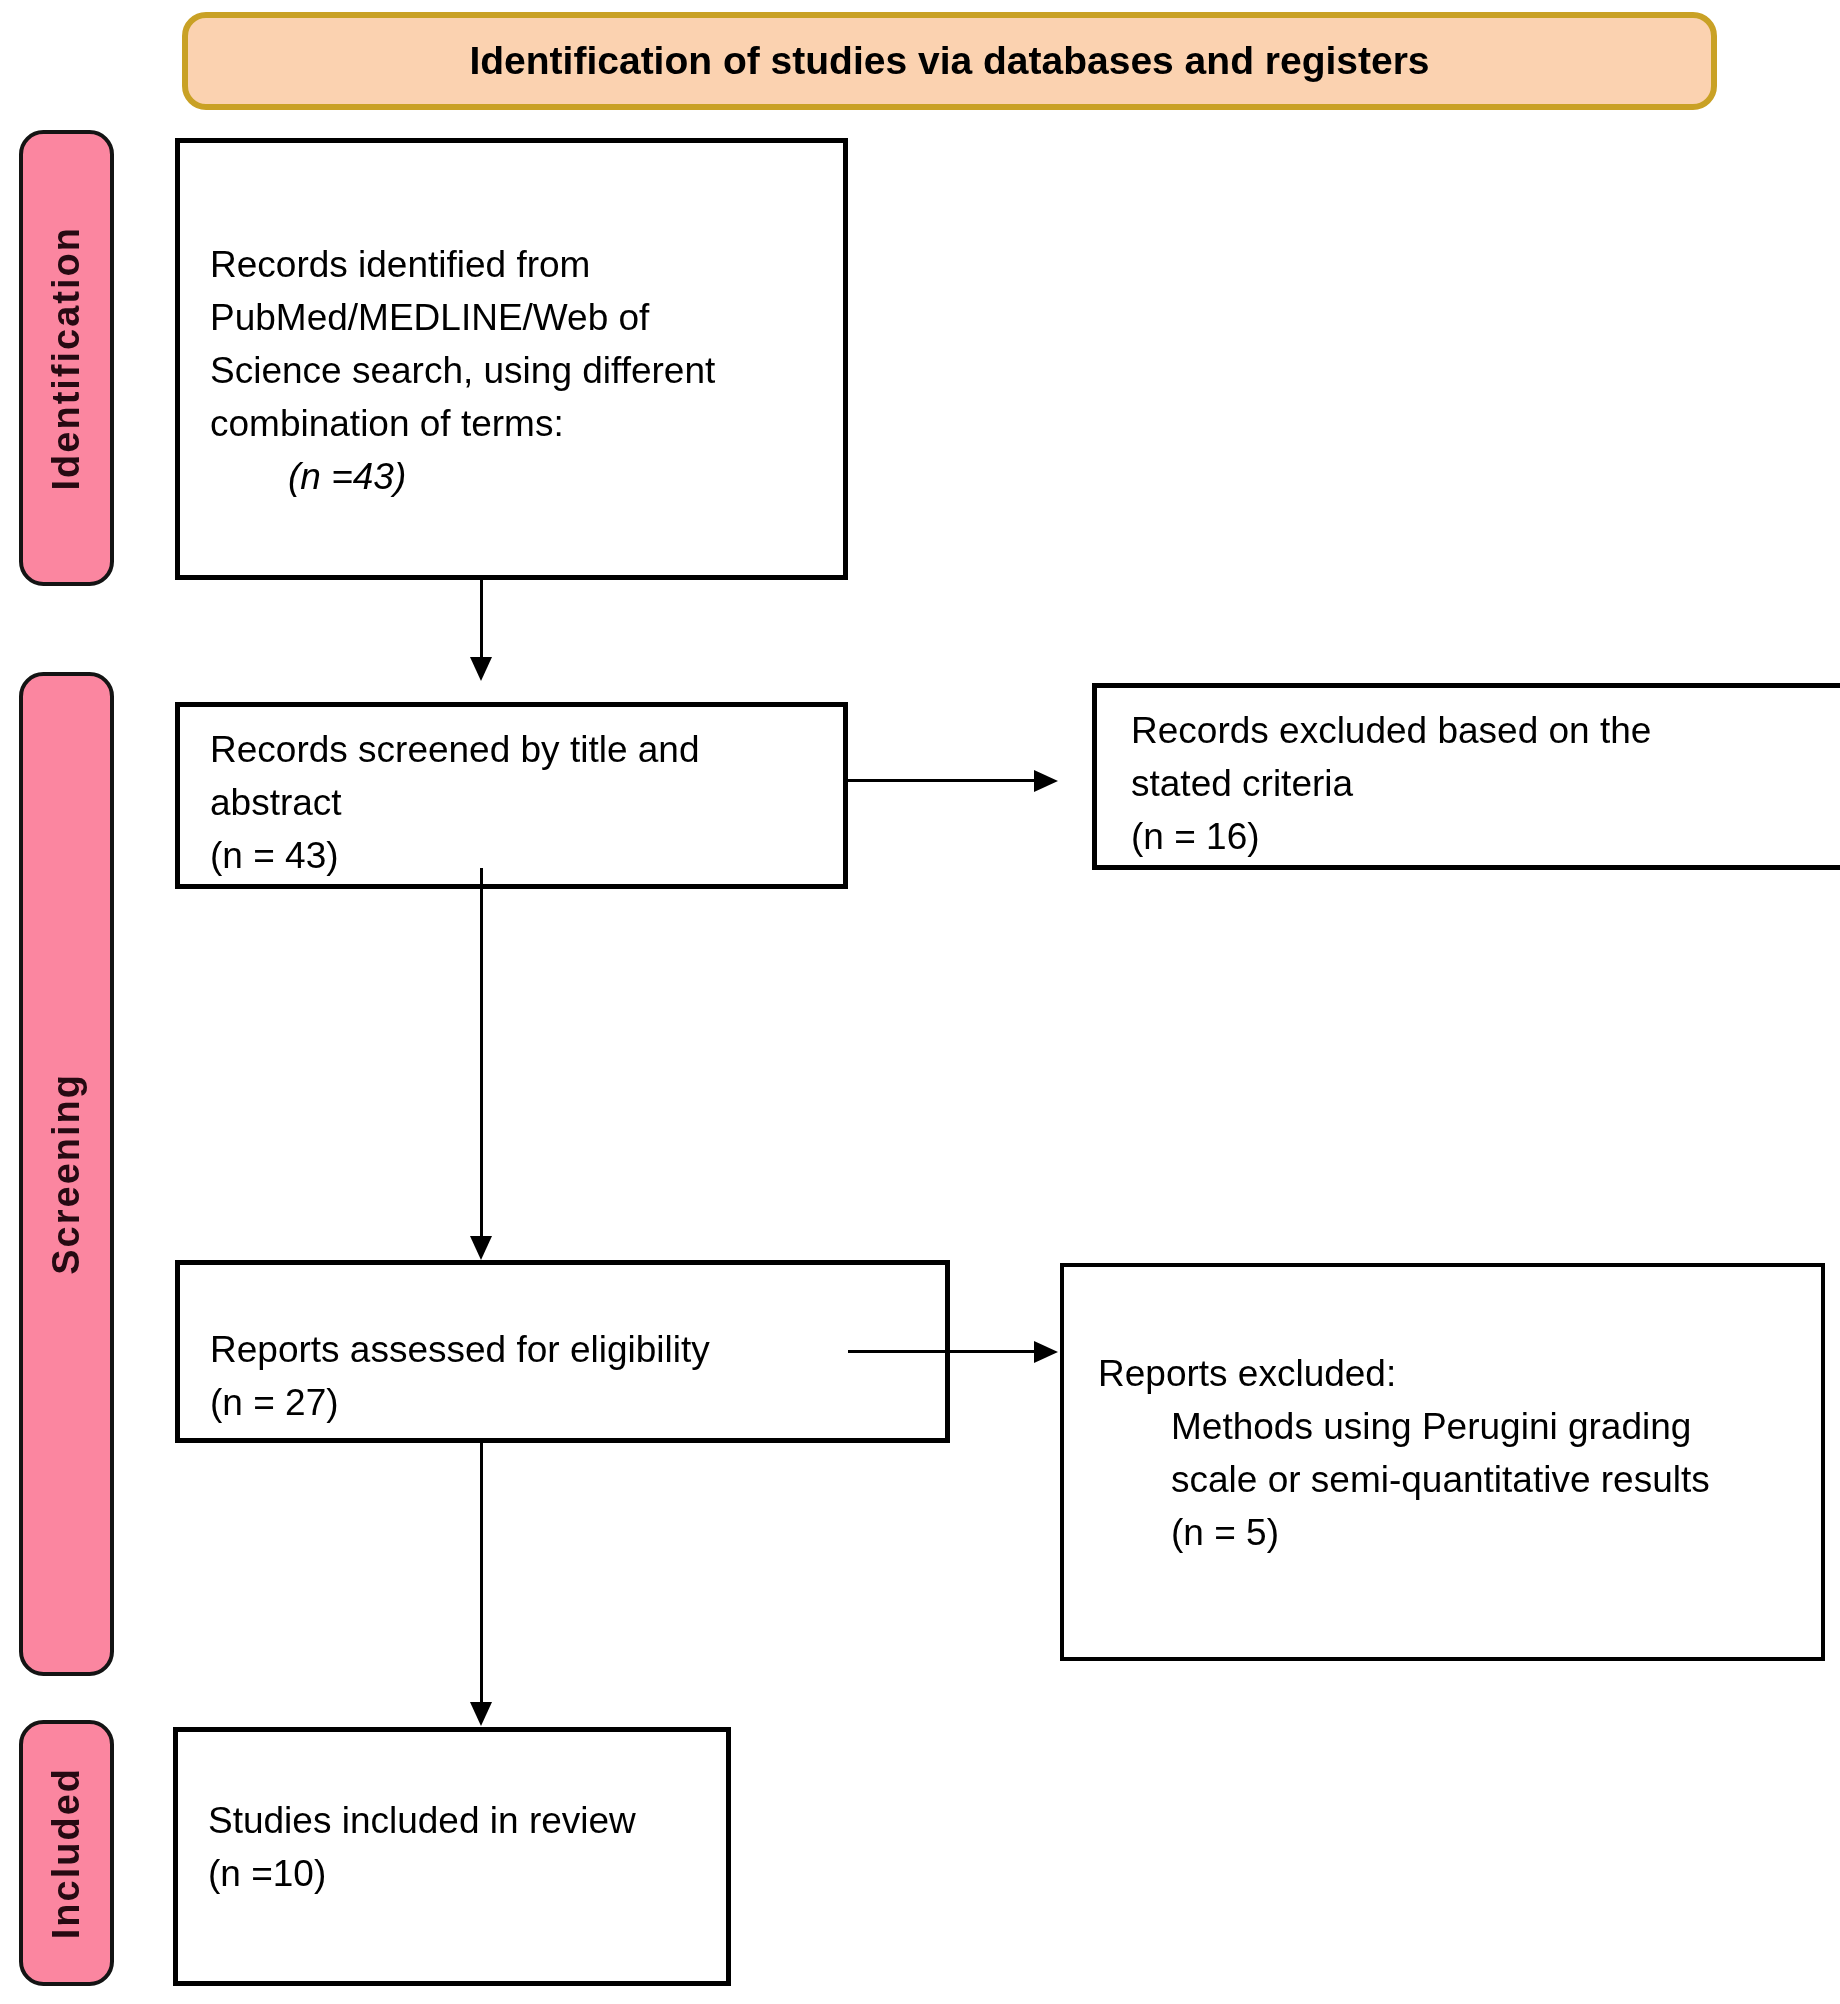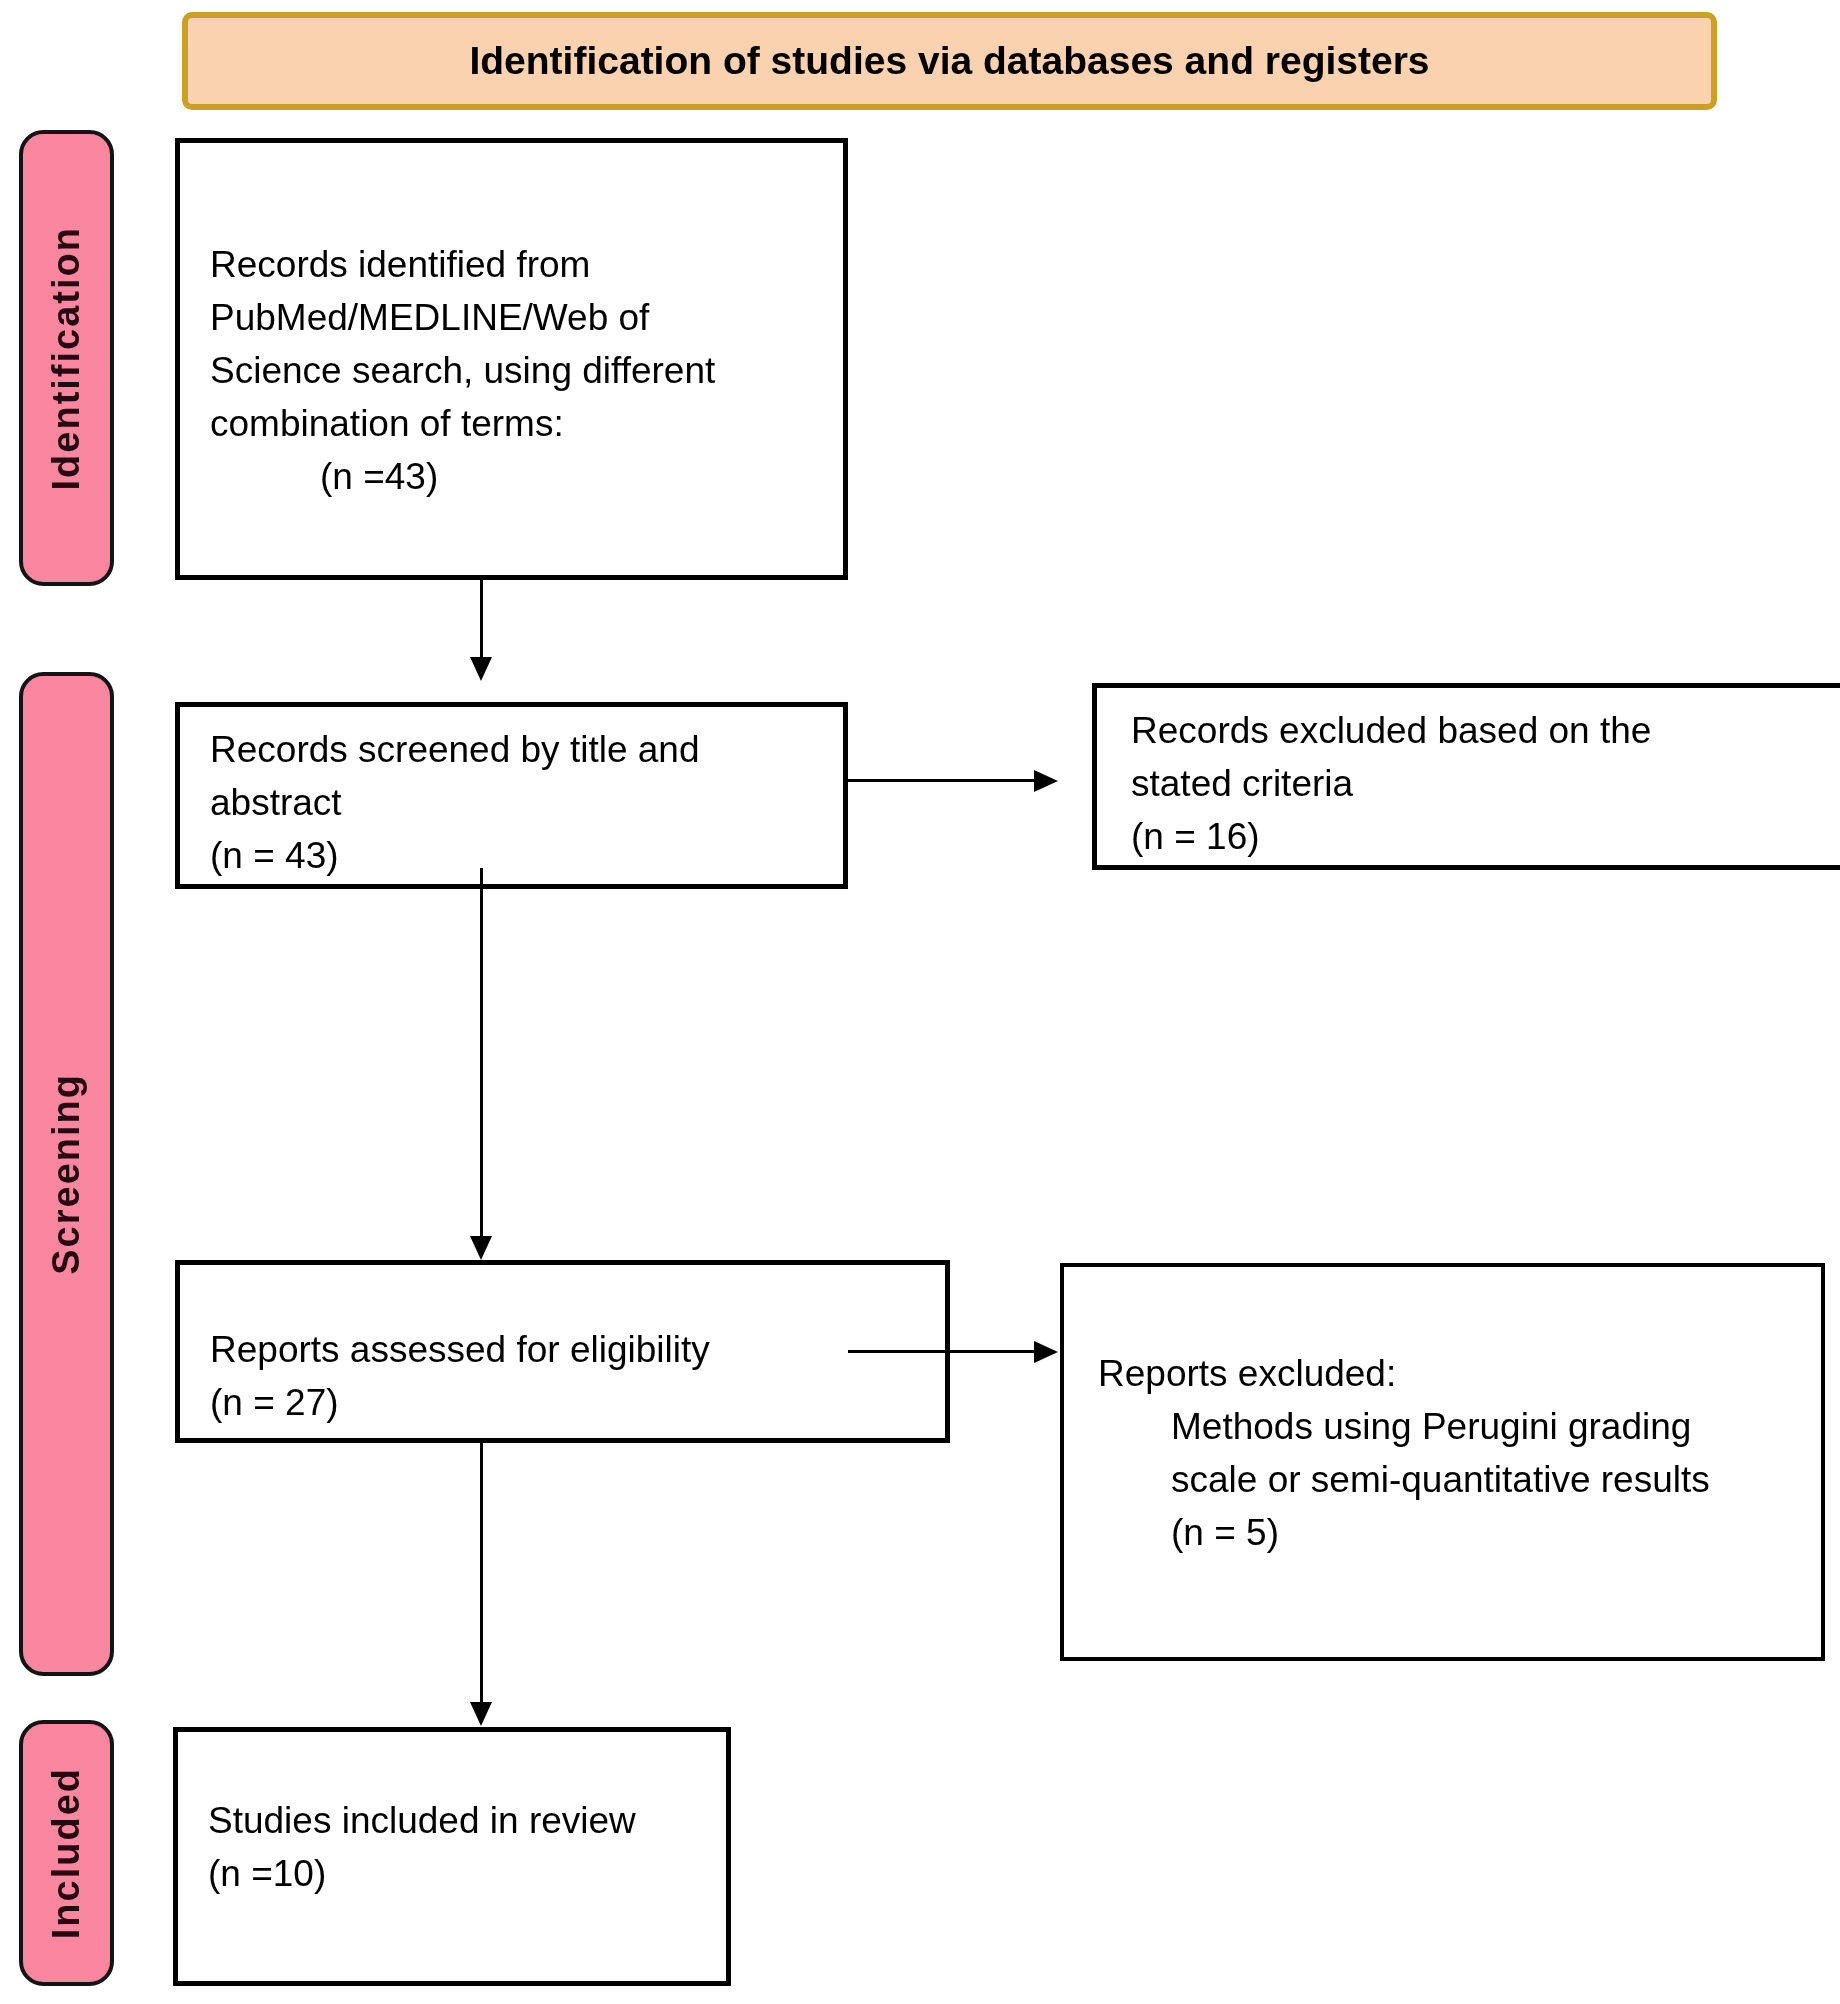--- a/index.html
+++ b/index.html
@@ -12,21 +12,21 @@
     color: #000000;
   }
 
   
   .banner {
     position: absolute;
     left: 182px; top: 12.2px;
     width: 1535px; height: 98px;
     background: #FBD2B0;
     border: 6.1px solid #C9A125;
-    border-radius: 10px;
+    border-radius: 24px;
     box-sizing: border-box;
     display: flex; align-items: center; justify-content: center;
     font-size: 39px; font-weight: bold;
     color: #000000;
   }
 
   
   .side-label {
     position: absolute;
     left: 19px; width: 95px;
@@ -57,21 +57,21 @@
     font-size: 37px;
     line-height: 53px;
   }
   .box .line { white-space: nowrap; }
   #box-identified { left: 175px; top: 138px; width: 673px; height: 442px; padding: 95px 13.6px 0 30px; }
   #box-screened   { left: 175px; top: 682px; width: 673px; height: 187px; padding: 16.3px 13.6px 0 30px; margin-top: 20px; }
   #box-assessed   { left: 175px; top: 1260px; width: 775px; height: 183px; padding: 58px 13.6px 0 30px; }
   #box-included   { left: 173px; top: 1727px; width: 558px; height: 259px; padding: 62px 13.6px 0 30px; }
   #box-records-excluded { left: 1092px; top: 683px; width: 765px; height: 187px; padding: 16.3px 13.6px 0 34px; }
   #box-reports-excluded { left: 1060px; top: 1263px; width: 765px; height: 398px; border-width: 4.1px; padding: 80px 11px 0 34px; }
-  .count-indent { margin-left: 110px; }
+  .count-indent { margin-left: 78px; font-style: italic; }
   .sub-indent { margin-left: 73px; }
 
   
   .vline { position: absolute; width: 3.4px; background: #000000; }
   .vhead {
     position: absolute; width: 0; height: 0;
     border-left: 11px solid transparent;
     border-right: 11px solid transparent;
     border-top: 24.4px solid #000000;
   }

